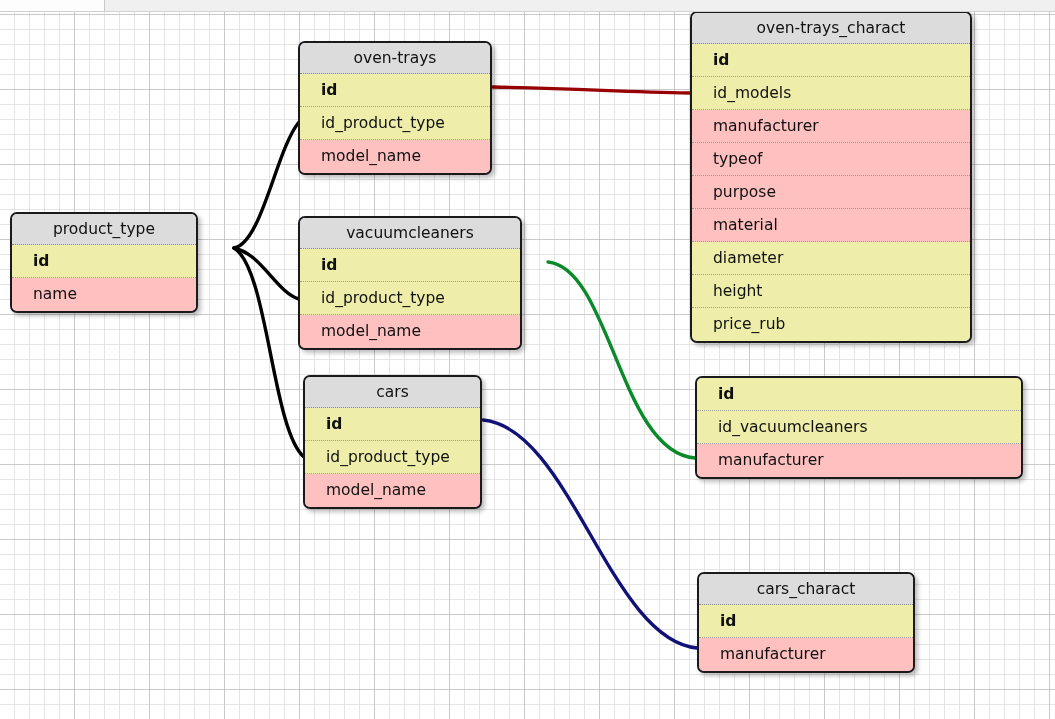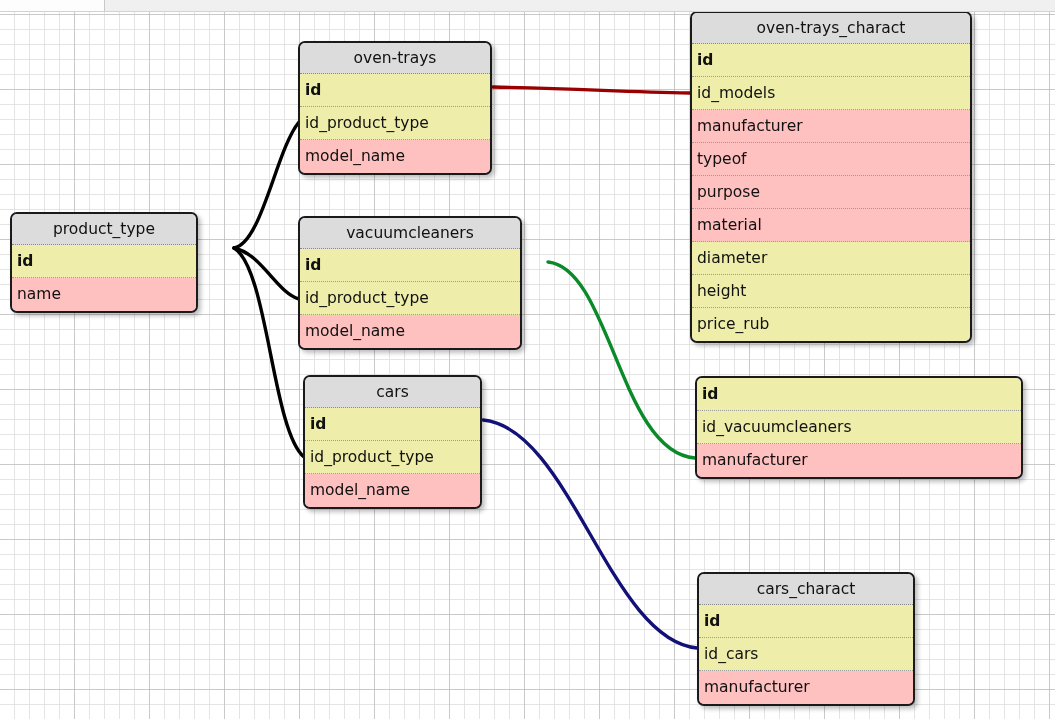--- a/index.html
+++ b/index.html
@@ -80,21 +80,21 @@
     background: #dcdcdc;
     color: #111111;
     font-size: 15.5px;
     border-bottom: 1px dotted #8a8a8a;
     white-space: nowrap;
     overflow: hidden;
   }
   .row {
     height: 33px;
     line-height: 33px;
-    padding-left: 5px;
+    padding-left: 21px;
     font-size: 15.5px;
     color: #111111;
     border-bottom: 1px dotted #9b9b9b;
     white-space: nowrap;
     overflow: hidden;
     box-sizing: border-box;
   }
   .row:last-child { border-bottom: none; }
   .row.key { background: #eeeeaa; }
   .row.attr { background: #ffc0c0; }
@@ -163,17 +163,16 @@
         <div class="row key">price_rub</div>
       </div>
       <div class="entity" style="left: 695px; top: 376px; width: 328px;">
         <div class="row key pk">id</div>
         <div class="row key">id_vacuumcleaners</div>
         <div class="row attr">manufacturer</div>
       </div>
       <div class="entity" style="left: 697px; top: 572px; width: 218px;">
         <div class="entity-title">cars_charact</div>
         <div class="row key pk">id</div>
-        <div class="row key">id_cars</div>
         <div class="row attr">manufacturer</div>
       </div>
     </div>
 </div>
 
 </body></html>

